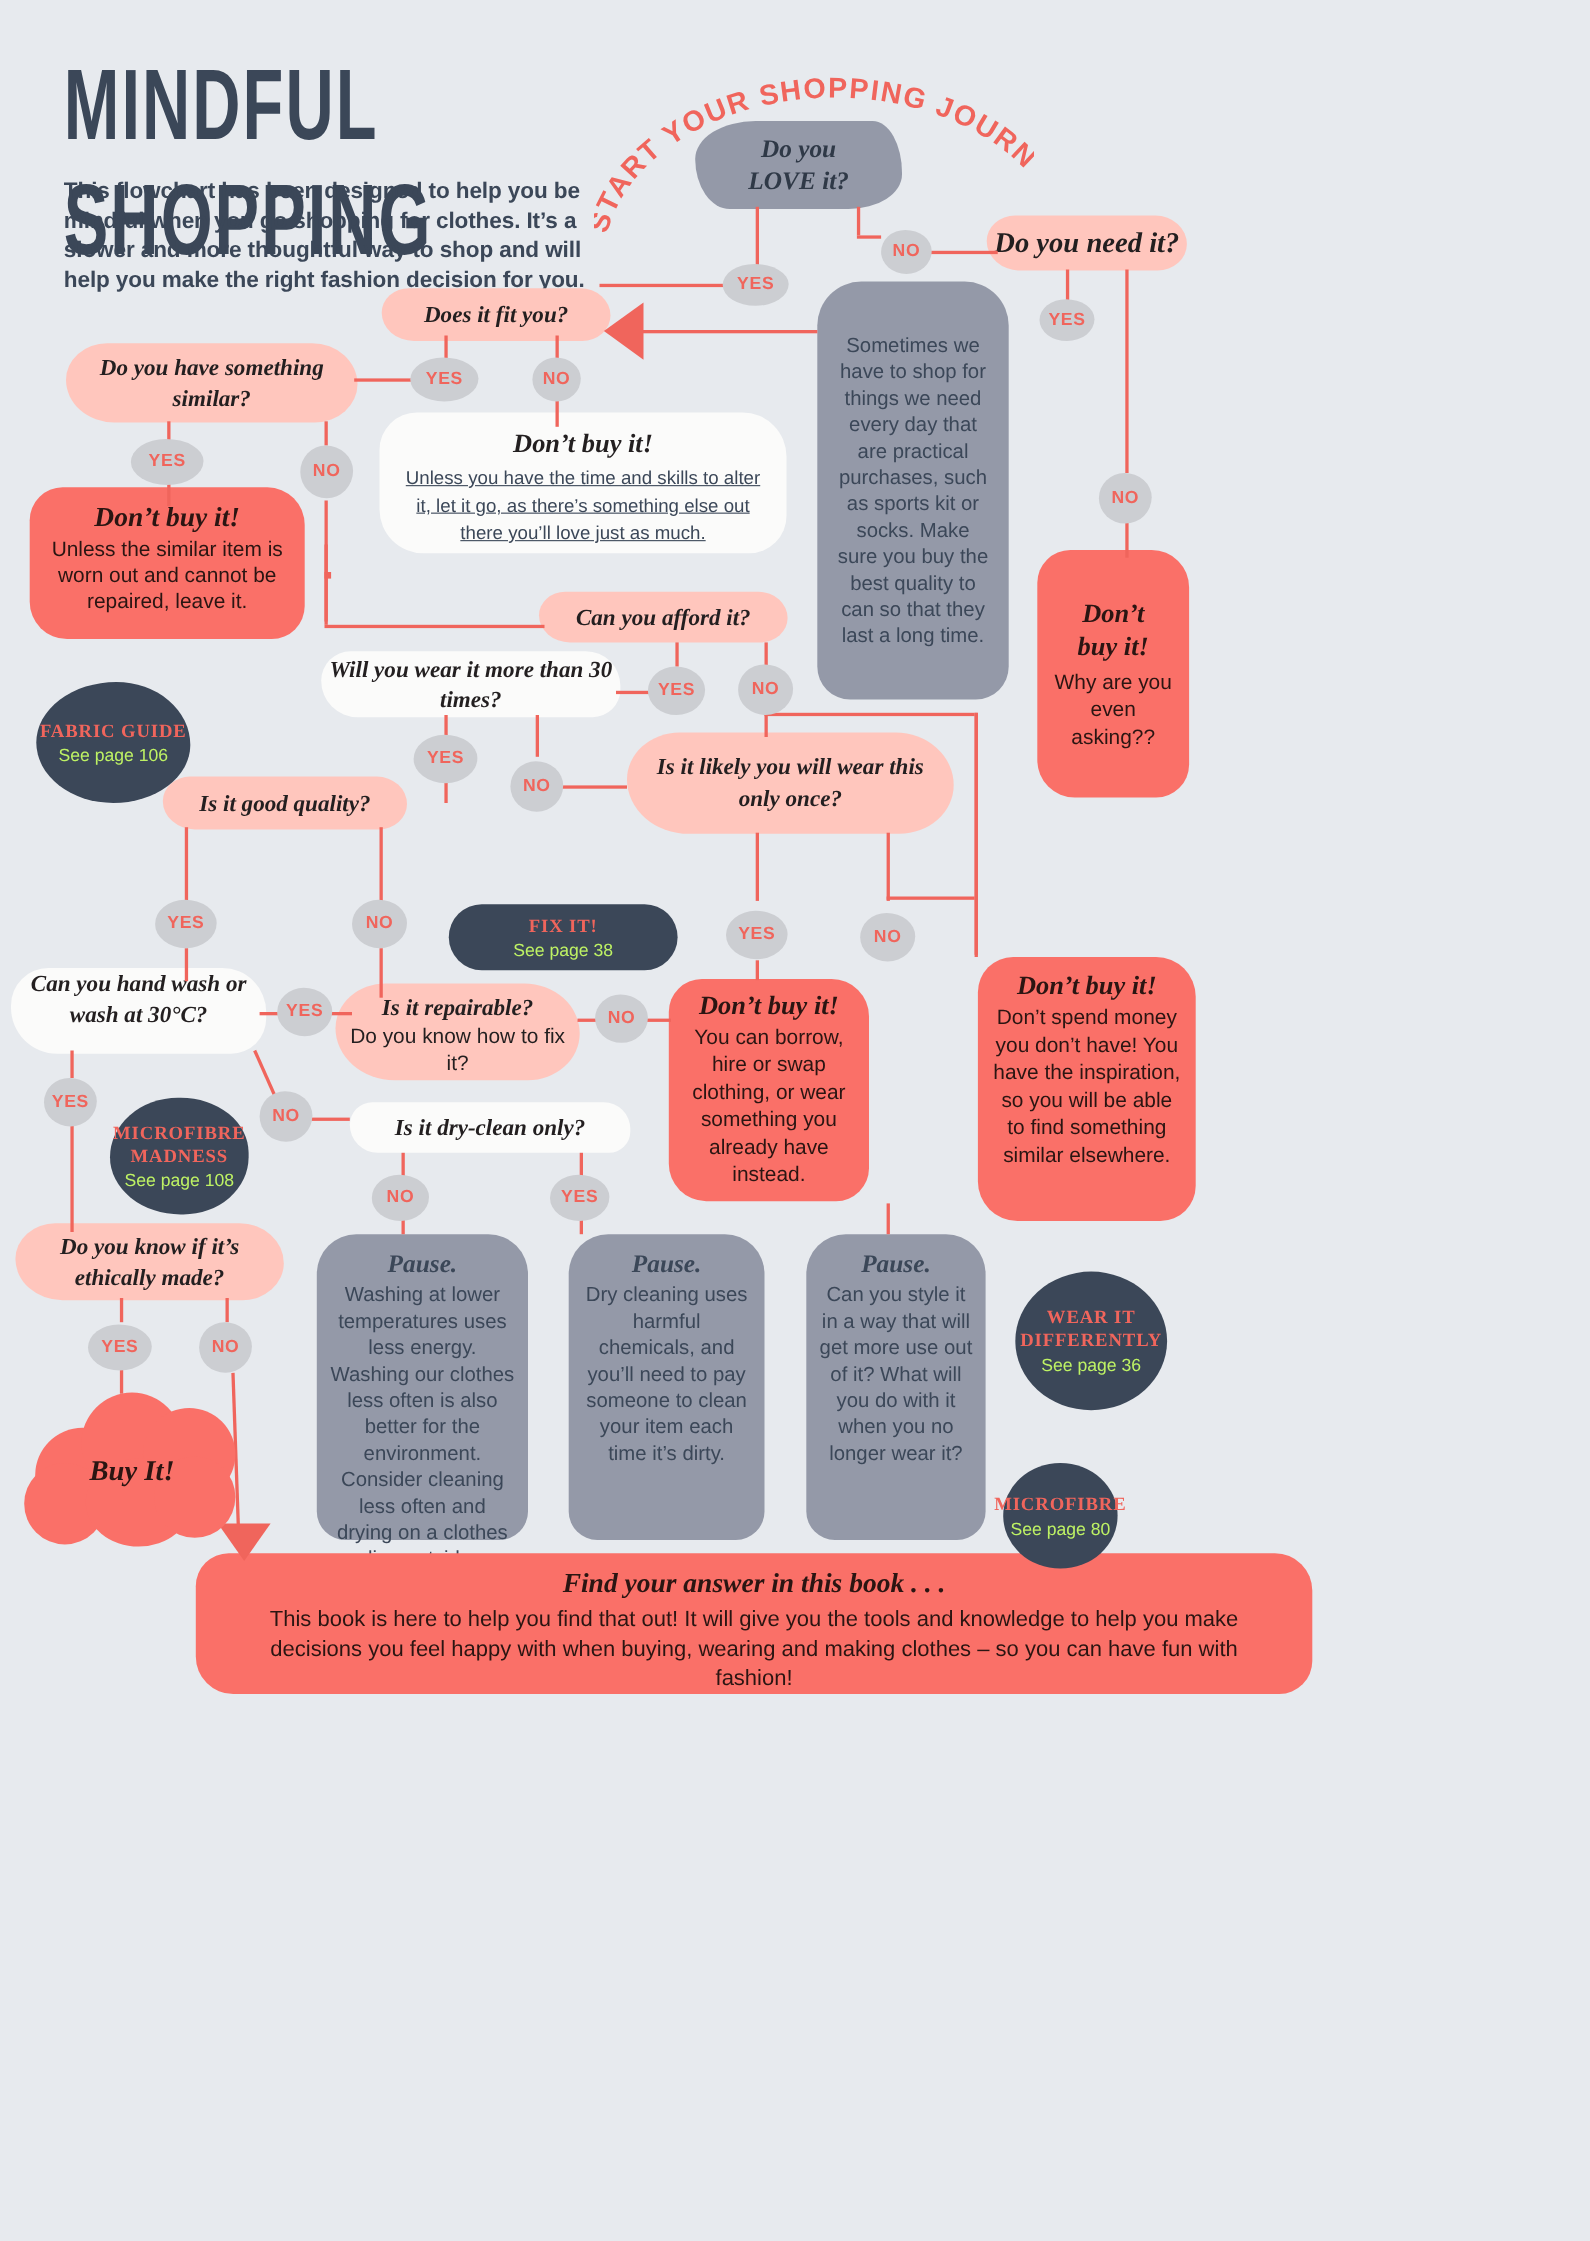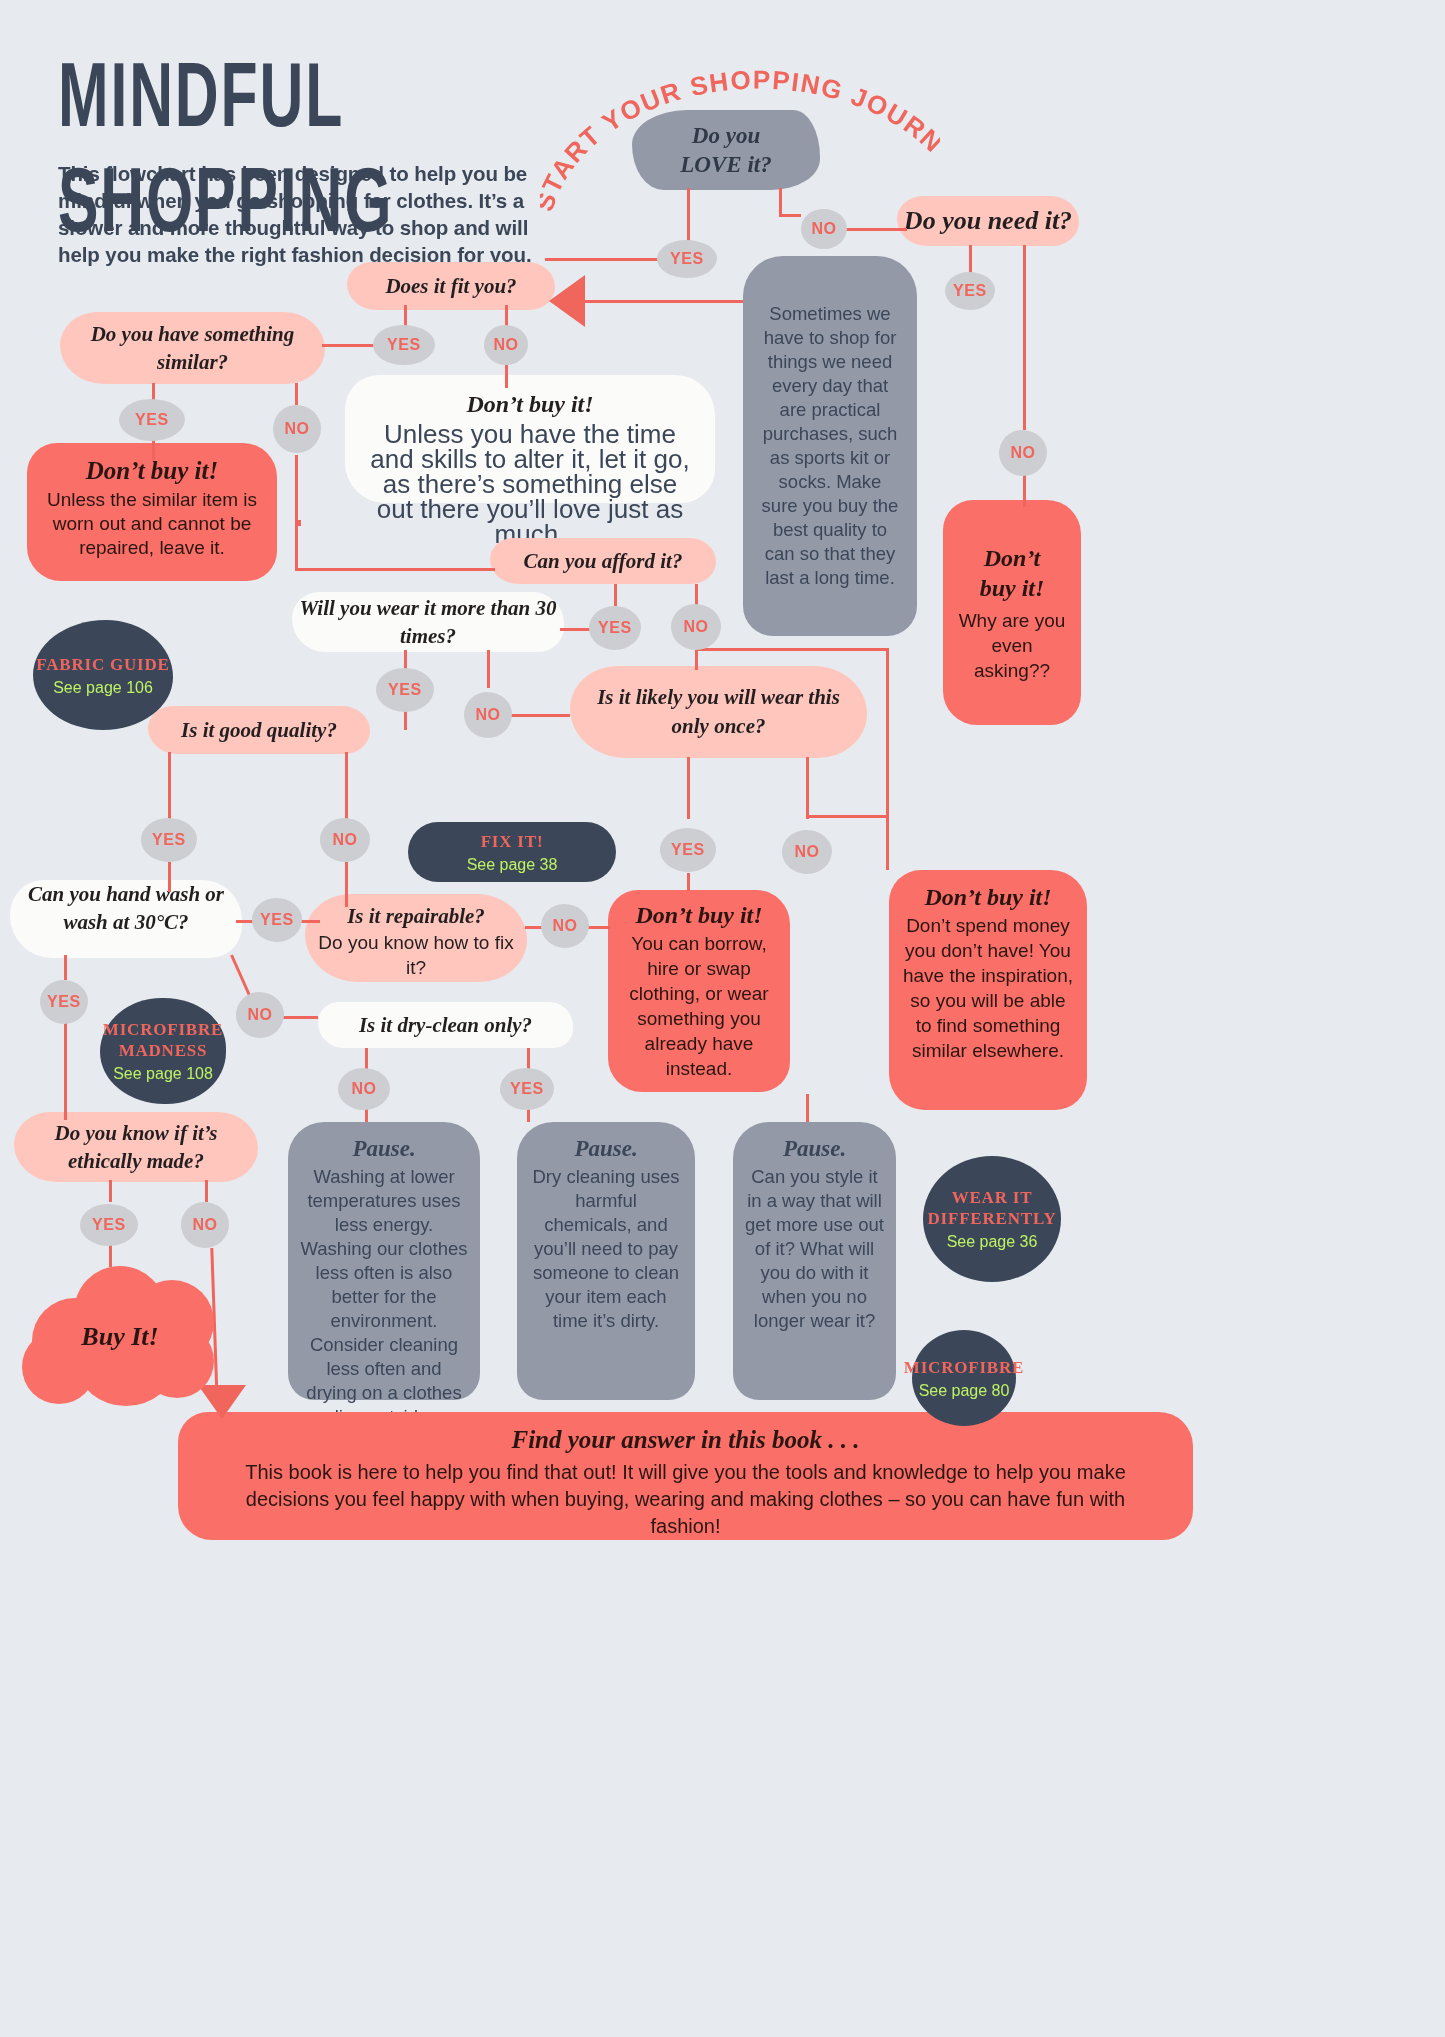--- a/index.html
+++ b/index.html
@@ -204,21 +204,21 @@
   <div class="node pink blobA" style="left:60px;top:312px;width:265px;height:72px;display:flex;align-items:center;justify-content:center;padding:0 14px;">
     <div class="qtext" style="font-size:21px;line-height:28px;">Do you have something similar?</div>
   </div>
 
   <div class="node grey" style="left:743px;top:256px;width:174px;height:380px;border-radius:40px 40px 30px 30px;padding:18px 16px;display:flex;align-items:center;justify-content:center;">
     <div class="btext" style="font-size:18.5px;line-height:24px;color:#3b4758;">Sometimes we have to shop for things we need every day that are practical purchases, such as sports kit or socks. Make sure you buy the best quality to can so that they last a long time.</div>
   </div>
 
   <div class="node white" style="left:345px;top:375px;width:370px;height:128px;border-radius:34px 40px 34px 40px;padding:16px 20px;box-sizing:border-box;">
     <div class="qtext" style="font-size:24px;margin-bottom:4px;">Don’t buy it!</div>
-    <div class="btext" style="font-size:26px;line-height:25px;color:#3b4758;">Unless you have the time and skills to alter it, let it go, as there’s something else out there you’ll love just as much.</div>
+    <div class="btext" style="font-size:17px;line-height:25px;color:#3b4758;text-decoration:underline;">Unless you have the time and skills to alter it, let it go, as there’s something else out there you’ll love just as much.</div>
   </div>
 
   <div class="node red" style="left:27px;top:443px;width:250px;height:138px;border-radius:30px 34px 30px 34px;padding:14px 16px;box-sizing:border-box;">
     <div class="qtext" style="font-size:25px;margin-bottom:3px;">Don’t buy it!</div>
     <div class="btext" style="font-size:19px;line-height:24px;color:#2b1512;">Unless the similar item is worn out and cannot be repaired, leave it.</div>
   </div>
 
   <div class="node red" style="left:943px;top:500px;width:138px;height:225px;border-radius:30px 34px 30px 34px;padding:16px 10px;box-sizing:border-box;display:flex;flex-direction:column;align-items:center;justify-content:center;">
     <div class="qtext" style="font-size:24px;line-height:30px;white-space:pre-line;margin-bottom:5px;">Don’t
 buy it!</div>

